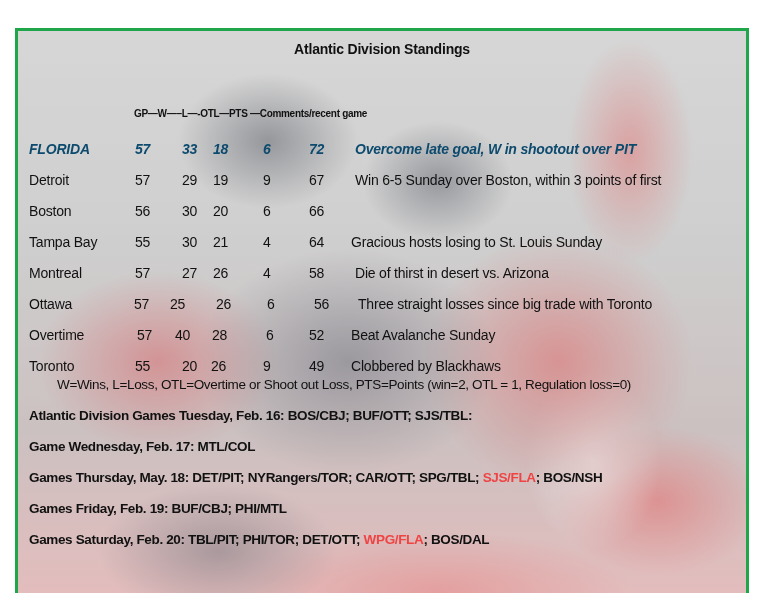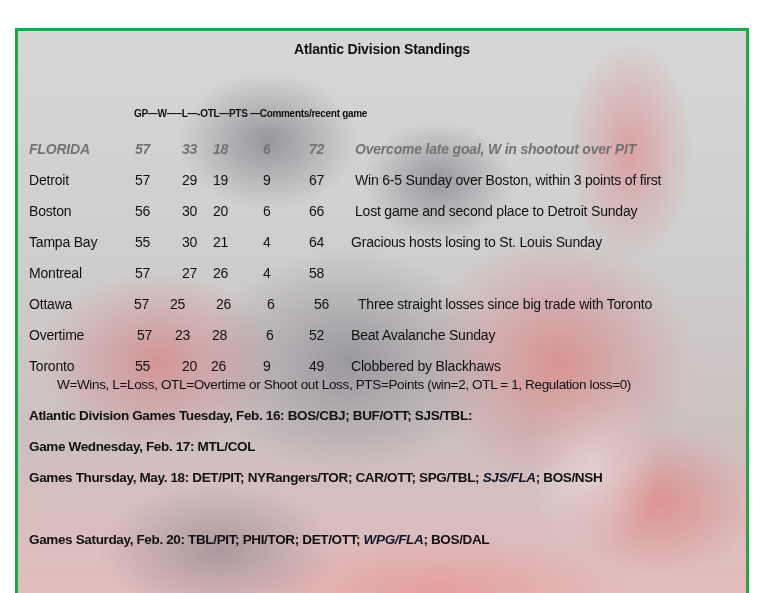--- a/index.html
+++ b/index.html
@@ -37,35 +37,35 @@
   .subtitle {
     position: absolute; top: 44px; left: 0; right: 0; text-align: center;
     font-style: italic; font-size: 15px; letter-spacing: -0.2px;
   }
   .colhead {
     position: absolute; top: 77px; left: 116px;
     font-weight: bold; font-size: 10px; letter-spacing: -0.3px;
   }
   .row { position: absolute; left: 0; width: 100%; height: 22px; font-size: 14px; letter-spacing: -0.2px; }
   .row span { position: absolute; top: 0; white-space: nowrap; }
-  .row.hl { color: #737373; font-weight: bold; font-style: italic; }
+  .row.hl { color: #0c4a6e; font-weight: bold; font-style: italic; }
   .c-team { left: 11px; }
   .c-gp { left: 117px; }
   .c-w { left: 164px; }
   .c-l { left: 195px; }
   .c-otl { left: 245px; }
   .c-pts { left: 291px; }
   .c-cm { left: 337px; }
   .legend {
     position: absolute; top: 346px; left: 11px; font-size: 13.5px; letter-spacing: -0.35px; white-space: nowrap; margin-left: 28px;
   }
   .games {
     position: absolute; left: 11px; font-size: 13.5px; font-weight: bold; letter-spacing: -0.35px; white-space: nowrap;
   }
-  .games .red { color: #0f172a; font-style: italic; }
+  .games .red { color: #ef4444; }
 </style>
 </head>
 <body>
 
 <div class="frame">
   <div class="bg"></div>
   <div class="content">
     <div class="title">Atlantic Division Standings</div>
     <div class="colhead">GP—W—–L—-OTL—PTS —Comments/recent game</div>
 
@@ -87,52 +87,52 @@
       <span class="c-pts">67</span>
       <span class="c-cm">Win 6-5 Sunday over Boston, within 3 points of first</span>
     </div>
     <div class="row" style="top:172px">
       <span class="c-team">Boston</span>
       <span class="c-gp">56</span>
       <span class="c-w">30</span>
       <span class="c-l">20</span>
       <span class="c-otl">6</span>
       <span class="c-pts">66</span>
-      <span class="c-cm">Lost game and second place to Detroit Sunday</span>
     </div>
     <div class="row" style="top:203px">
       <span class="c-team">Tampa Bay</span>
       <span class="c-gp">55</span>
       <span class="c-w">30</span>
       <span class="c-l">21</span>
       <span class="c-otl">4</span>
       <span class="c-pts">64</span>
       <span class="c-cm" style="left:333px">Gracious hosts losing to St. Louis Sunday</span>
     </div>
     <div class="row" style="top:234px">
       <span class="c-team">Montreal</span>
       <span class="c-gp">57</span>
       <span class="c-w">27</span>
       <span class="c-l">26</span>
       <span class="c-otl">4</span>
       <span class="c-pts">58</span>
+      <span class="c-cm">Die of thirst in desert vs. Arizona</span>
     </div>
     <div class="row" style="top:265px">
       <span class="c-team">Ottawa</span>
       <span class="c-gp" style="left:116px">57</span>
       <span class="c-w" style="left:152px">25</span>
       <span class="c-l" style="left:198px">26</span>
       <span class="c-otl" style="left:249px">6</span>
       <span class="c-pts" style="left:296px">56</span>
       <span class="c-cm" style="left:340px">Three straight losses since big  trade with Toronto</span>
     </div>
     <div class="row" style="top:296px">
       <span class="c-team">Overtime</span>
       <span class="c-gp" style="left:119px">57</span>
-      <span class="c-w" style="left:157px">23</span>
+      <span class="c-w" style="left:157px">40</span>
       <span class="c-l" style="left:194px">28</span>
       <span class="c-otl" style="left:248px">6</span>
       <span class="c-pts">52</span>
       <span class="c-cm" style="left:333px">Beat Avalanche Sunday</span>
     </div>
     <div class="row" style="top:327px">
       <span class="c-team">Toronto</span>
       <span class="c-gp">55</span>
       <span class="c-w">20</span>
       <span class="c-l" style="left:193px">26</span>
@@ -141,17 +141,18 @@
       <span class="c-cm" style="left:333px">Clobbered by Blackhaws</span>
     </div>
 
     <div class="legend">W=Wins, L=Loss, OTL=Overtime or Shoot out Loss, PTS=Points (win=2, OTL = 1, Regulation loss=0)</div>
 
     <div class="games" style="top:377px">Atlantic Division Games Tuesday, Feb. 16: BOS/CBJ; BUF/OTT; SJS/TBL:</div>
     <div class="games" style="top:408px">Game Wednesday, Feb. 17: MTL/COL</div>
     <div class="games" style="top:439px">
       <span>Games Thursday, May. 18: DET/PIT; NYRangers/TOR;  CAR/OTT; SPG/TBL; </span><span class="red">SJS/FLA</span><span>; BOS/NSH</span>
     </div>
+    <div class="games" style="top:470px">Games Friday, Feb. 19: BUF/CBJ; PHI/MTL</div>
     <div class="games" style="top:501px">
       <span>Games Saturday, Feb. 20:  TBL/PIT; PHI/TOR; DET/OTT; </span><span class="red">WPG/FLA</span><span>; BOS/DAL</span>
     </div>
   </div>
 </div>
 
 </body></html>

